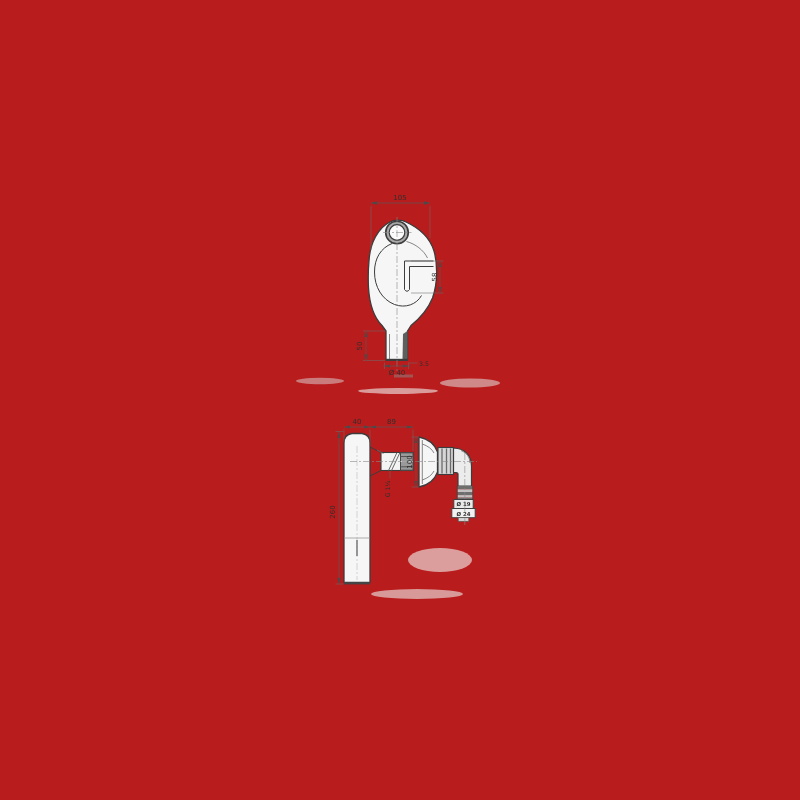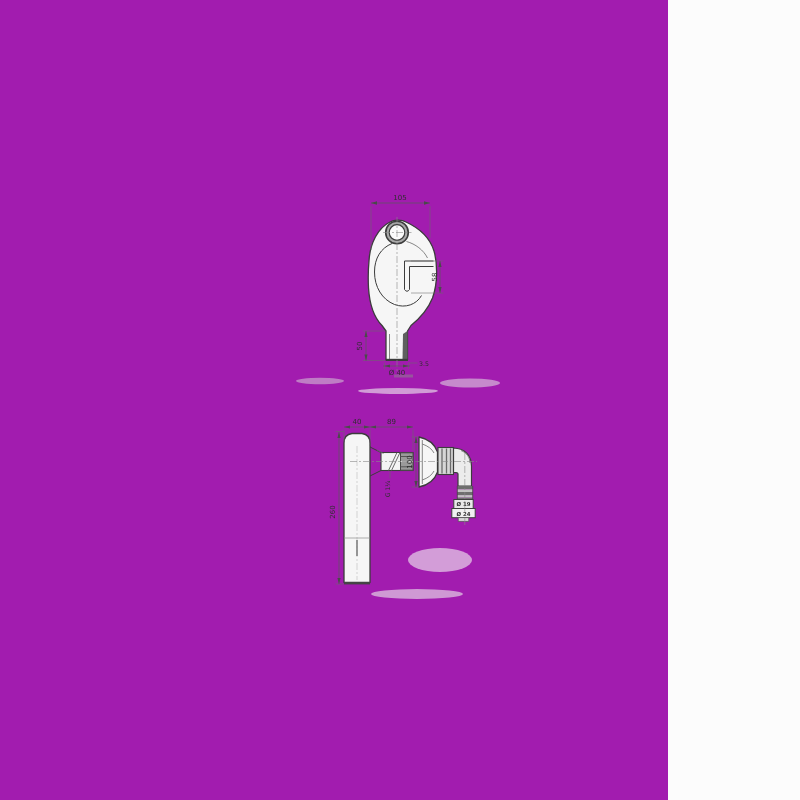--- a/index.html
+++ b/index.html
@@ -2,21 +2,21 @@
 <html><head>
 <meta charset="utf-8">
 <style>
   html,body{margin:0;padding:0;}
   body{
     width:800px;height:800px;
     background:#fcfcfc;
     font-family:"DejaVu Sans",sans-serif;
     overflow:hidden;
   }
-  .canvas{position:relative;width:668px;height:800px;background:#a21caf;}
+  .canvas{position:relative;width:800px;height:800px;background:#b91c1c;}
   svg{position:absolute;left:0;top:0;}
   svg text{
     font-family:"DejaVu Sans",sans-serif;
     fill:#2f2f2f;
   }
   .t7{font-size:7px;}
   .t6{font-size:6.2px;}
   .t55{font-size:5.4px;font-weight:bold;}
   .outline{fill:#f6f6f6;stroke:#3c3c3c;stroke-width:1.3;stroke-linejoin:round;}
   .thin{fill:none;stroke:#3c3c3c;stroke-width:1;}

